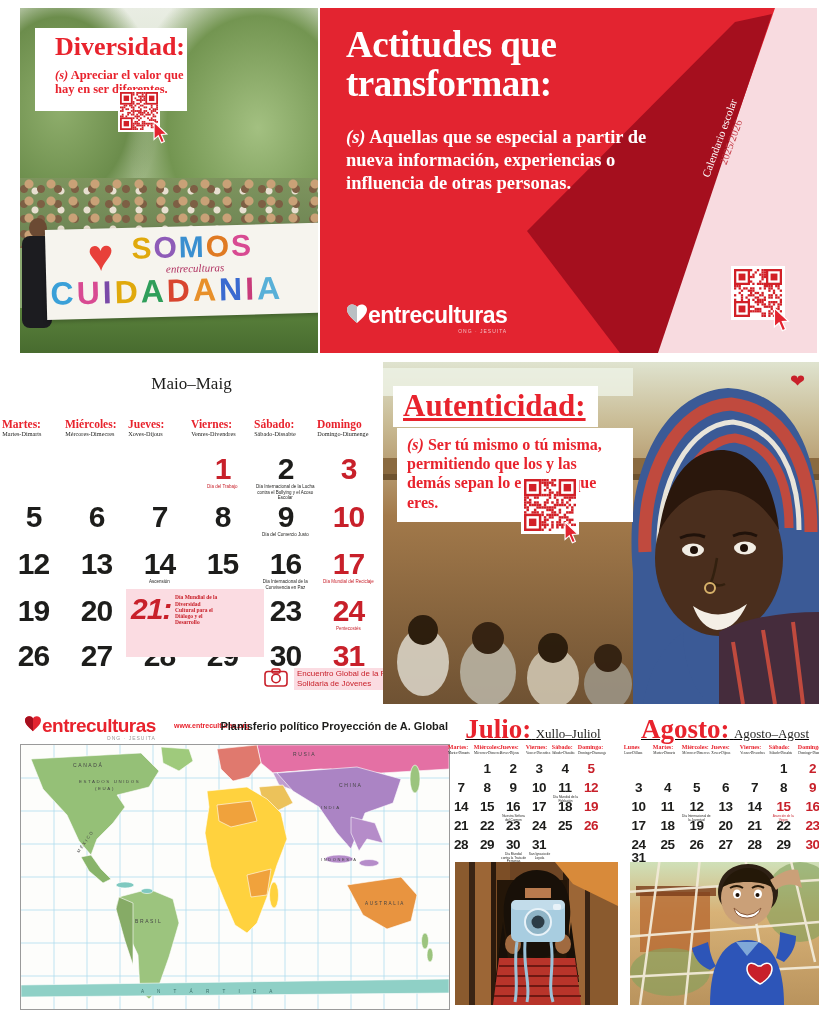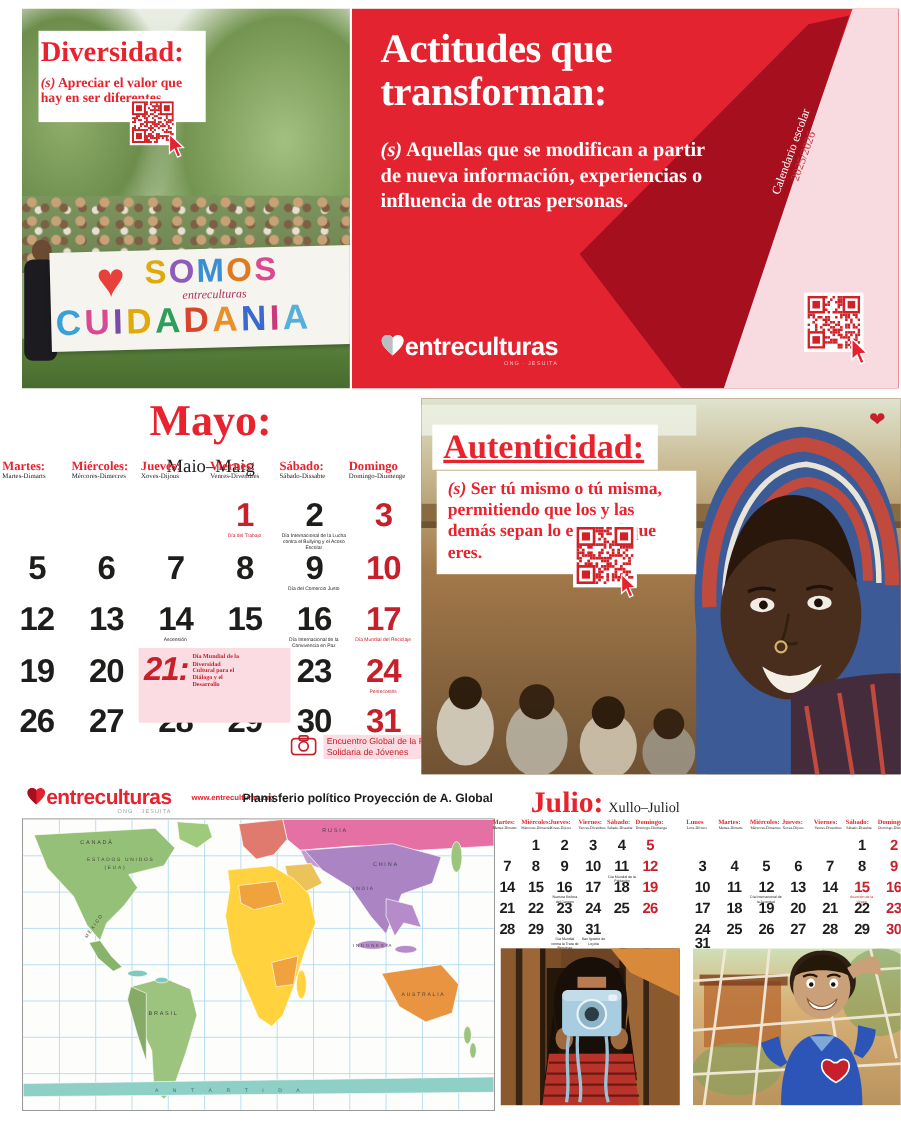--- a/index.html
+++ b/index.html
@@ -28,21 +28,21 @@
     transform:rotate(-1.5deg);box-shadow:0 2px 4px rgba(0,0,0,.25);overflow:hidden;}
   #banner .row1{position:absolute;left:86px;top:4px;white-space:nowrap;}
   #banner .row1 span{font-weight:bold;font-size:30px;letter-spacing:2px;}
   #banner .script{position:absolute;left:120px;top:36px;font-style:italic;font-size:11px;color:#b03060;}
   #banner .row2{position:absolute;left:4px;top:46px;white-space:nowrap;}
   #banner .row2 span{font-weight:bold;font-size:32px;letter-spacing:3px;}
   #banner-heart{position:absolute;left:42px;top:2px;font-size:44px;color:#e8403a;}
   #person-l{left:0;top:210px;width:34px;height:110px;}
   #person-l .head{position:absolute;left:9px;top:0;width:18px;height:20px;border-radius:50%;background:#6b4a33;}
   #person-l .body{position:absolute;left:2px;top:18px;width:30px;height:92px;border-radius:8px;background:#1c1c20;}
-  #box-tl{left:15px;top:20px;width:152px;height:83px;background:#fff;padding:6px 2px;box-sizing:border-box;}
+  #box-tl{left:15px;top:20px;width:152px;height:83px;background:#fff;padding:6px 20px;box-sizing:border-box;}
   #box-tl .t{color:#e8232d;font-weight:bold;font-size:26px;line-height:1;}
   #box-tl .d{margin-top:8px;color:#e8232d;font-weight:bold;font-size:12.5px;line-height:1.15;width:140px;}
   #box-tl .d i{font-style:italic;}
 
   .qr{background:#fff;}
   .cursor{position:absolute;width:18px;height:22px;}
 
   
   #panel-red{left:320px;top:8px;width:497px;height:345px;background:#e32430;overflow:hidden;}
   #panel-red svg.shapes{position:absolute;left:0;top:0;}
@@ -98,21 +98,21 @@
   
   #map-head{left:24px;top:714px;width:424px;height:28px;}
   #logo-map{position:absolute;left:0;top:2px;}
   #logo-map .word{color:#e8232d;font-size:19px;line-height:1;}
   #logo-map .sub{color:#9a9a9a;font-size:5px;letter-spacing:1px;text-align:right;}
   #map-url{position:absolute;left:150px;top:8px;color:#e8232d;font-weight:bold;font-size:7px;}
   #map-title{position:absolute;right:0;top:6px;color:#1d1d1b;font-weight:bold;font-size:11px;}
   #map-box{left:20px;top:744px;width:428px;height:264px;border:1px solid #9a9a9a;background:#fff;}
 
   
-  .mini-head{text-align:right;white-space:nowrap;}
+  .mini-head{text-align:center;white-space:nowrap;text-decoration:underline;}
   .mini-head .t{color:#e8232d;font-weight:bold;font-size:27px;line-height:1;}
   .mini-head .s{color:#1d1d1b;font-size:13px;}
   #julio-head{left:448px;top:716px;width:170px;}
   #agosto-head{left:630px;top:716px;width:190px;}
   .mini-grid{position:absolute;display:grid;}
   #julio-grid{left:448px;top:744px;grid-template-columns:repeat(6,26px);
     grid-template-rows:18px 19px 19px 19px 19px 24px;}
   #agosto-grid{left:624px;top:744px;grid-template-columns:repeat(7,29px);
     grid-template-rows:18px 19px 19px 19px 19px 24px;}
   .mini-grid .dh .l{font-size:10px;transform:scale(.6);transform-origin:50% 0;
@@ -318,21 +318,21 @@
         </svg>
     </div>
   </div>
 
   <div id="panel-red" class="abs">
     <svg class="shapes" width="497" height="345" viewBox="0 0 497 345">
       <polygon points="455,0 497,0 497,345 335,345" fill="#f8dbe0"></polygon>
       <polygon points="415,14 452,6 338,345 300,345 207,223" fill="#a50f1e"></polygon>
     </svg>
     <div id="at-title" class="serif">Actitudes que transforman:</div>
-    <div id="at-def" class="serif"><i>(s)</i> <span>Aquellas que se modifican a partir de nueva información, experiencias o influencia de otras personas.</span></div>
+    <div id="at-def" class="serif"><i>(s)</i> <span>Aquellas que se especial a partir de nueva información, experiencias o influencia de otras personas.</span></div>
     <div id="ribbon" class="serif">
       <div class="l1">Calendario escolar</div>
       <div class="l2">2025/2026</div>
     </div>
     <div id="logo-red-panel" class="logo">
       <svg width="22" height="20" viewBox="0 0 24 22">
         <path d="M12,21 C4,14 1,10 1,6 C1,2.5 4,0.5 7,0.5 C9,0.5 11,1.7 12,3.4 C13,1.7 15,0.5 17,0.5 C20,0.5 23,2.5 23,6 C23,10 20,14 12,21 Z" fill="#ffffff"></path>
         <path d="M12,21 C4,14 1,10 1,6 C1,2.5 4,0.5 7,0.5 C9,0.5 11,1.7 12,3.4 L12,21 Z" fill="#b9c0c4"></path>
       </svg>
       <div>
@@ -485,21 +485,20 @@
           </g>
         </svg></div>
     <div class="cursor" style="left:452px;top:300px;">
       <svg width="20" height="24" viewBox="0 0 14 19">
           <path d="M1,0 L1,15 L4.7,11.8 L7.3,18 L9.9,16.8 L7.3,10.8 L12,10.4 Z" fill="#e32430" stroke="#fff" stroke-width="1"></path>
         </svg>
     </div>
   </div>
 
   <div id="mayo-head" class="abs">
-    <div class="t serif">Mayo:</div>
     <div class="s serif">Maio–Maig</div>
   </div>
   <div id="mayo-grid" class="abs">
       <div class="dh serif">
         <div class="l">Martes:</div>
         <div class="s">Martes-Dimarts</div>
       </div>
       <div class="dh serif">
         <div class="l">Miércoles:</div>
         <div class="s">Mércores-Dimecres</div>
@@ -1031,20 +1030,24 @@
         <div class="note">Día Mundial contra la Trata de Personas</div>
       </div>
       <div class="cell">
         <div class="num">31</div>
         <div class="note">San Ignacio de Loyola</div>
       </div>
       <div class="cell"></div>
       <div class="cell"></div>
     </div>
 
+  <div id="agosto-head" class="abs mini-head">
+    <span class="t serif">Agosto:</span>
+    <span class="s serif">Agosto–Agost</span>
+  </div>
   <div id="agosto-grid" class="mini-grid">
       <div class="dh serif">
         <div class="l">Lunes</div>
         <div class="s">Luns-Dilluns</div>
       </div>
       <div class="dh serif">
         <div class="l">Martes:</div>
         <div class="s">Martes-Dimarts</div>
       </div>
       <div class="dh serif">

